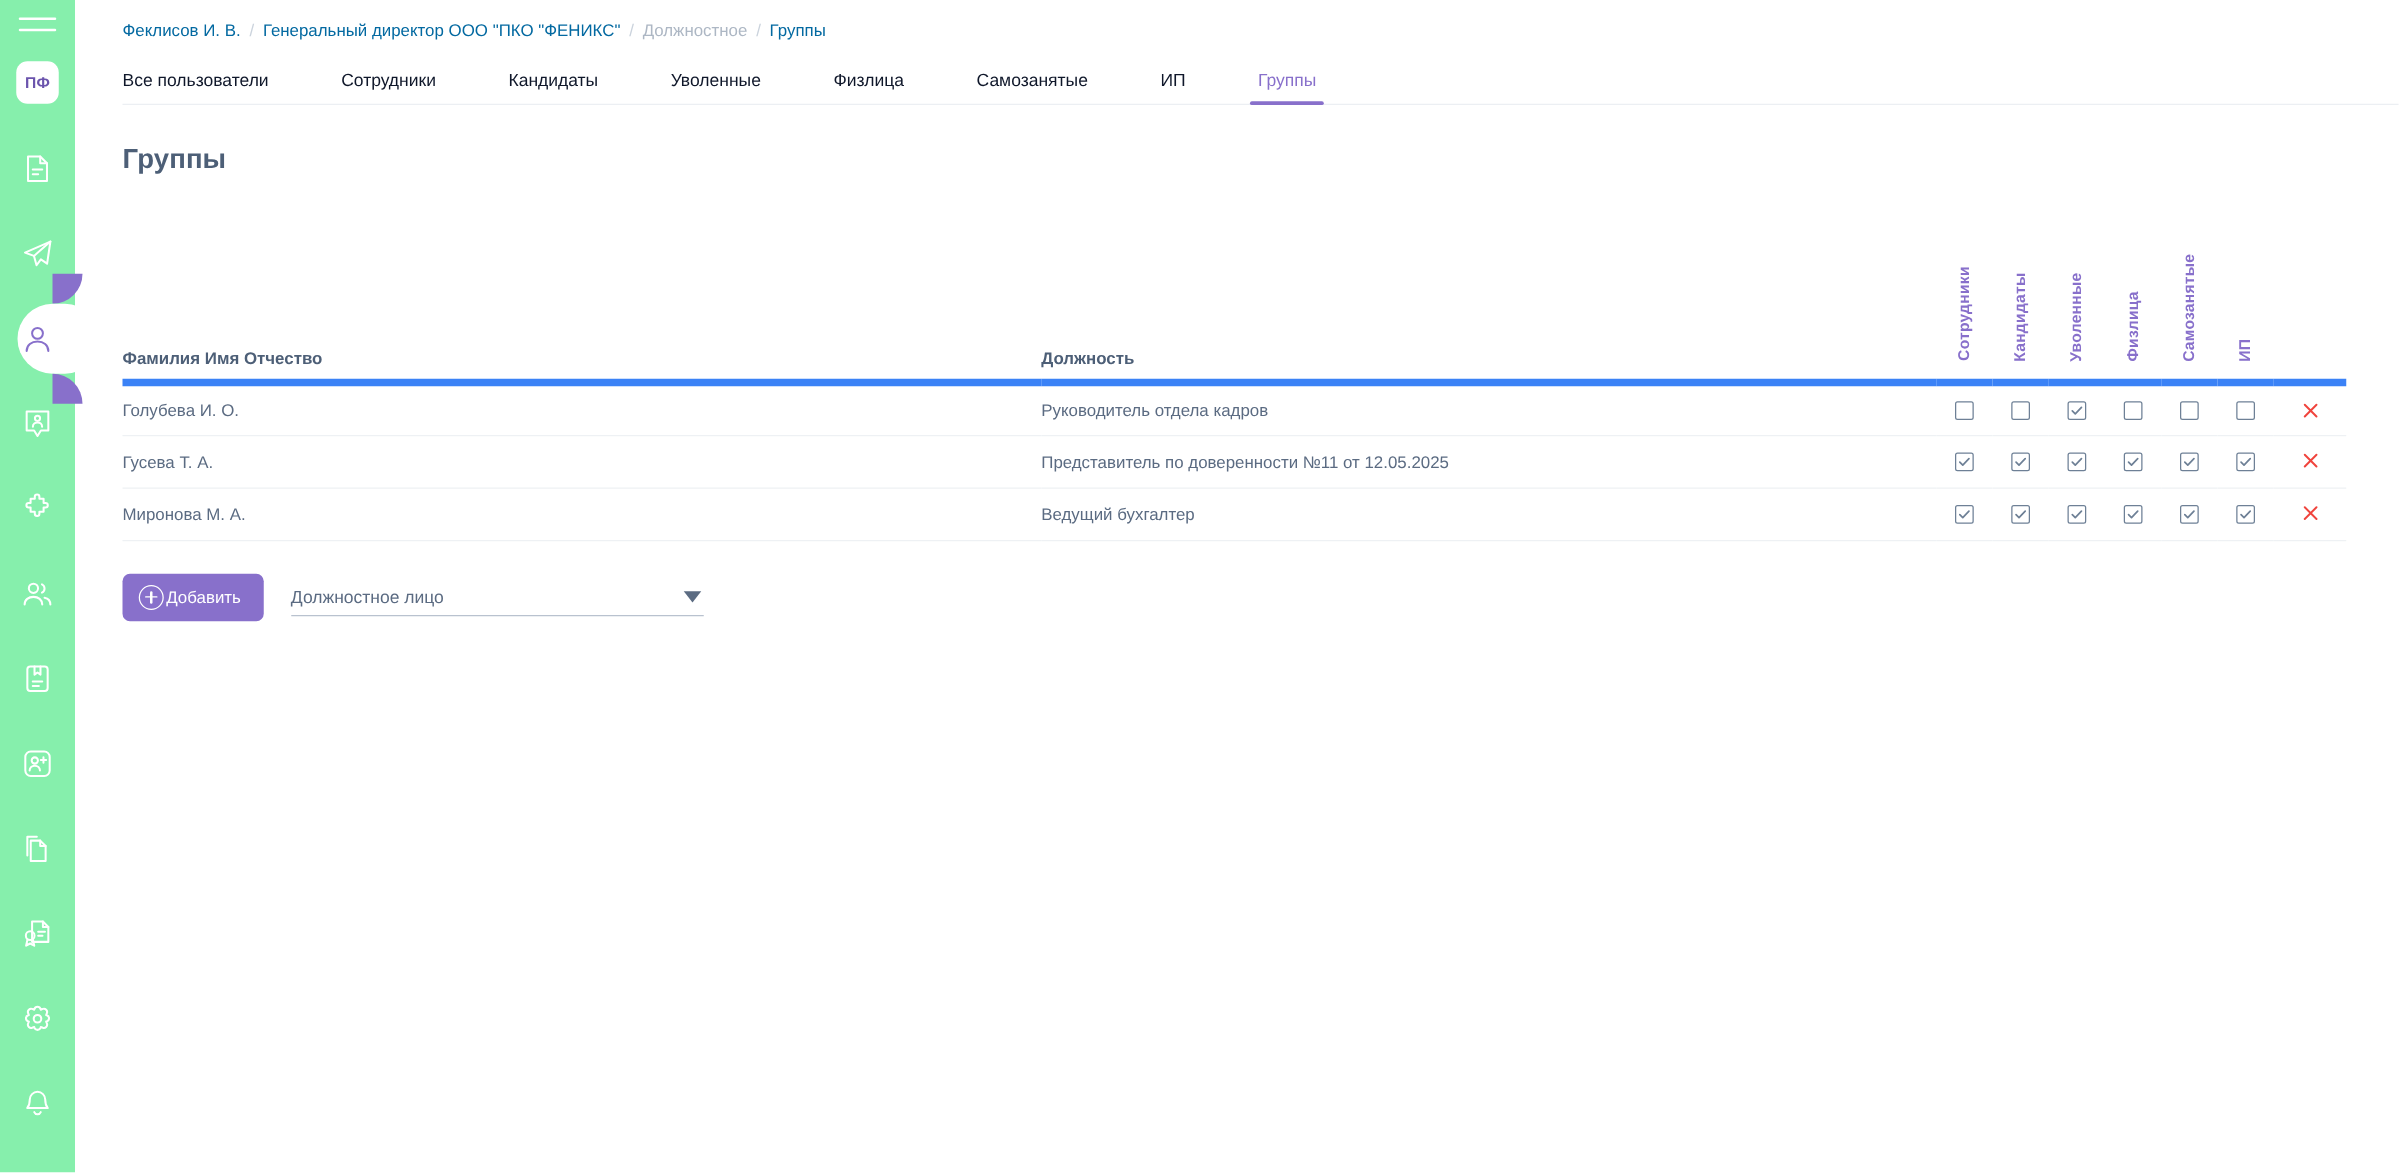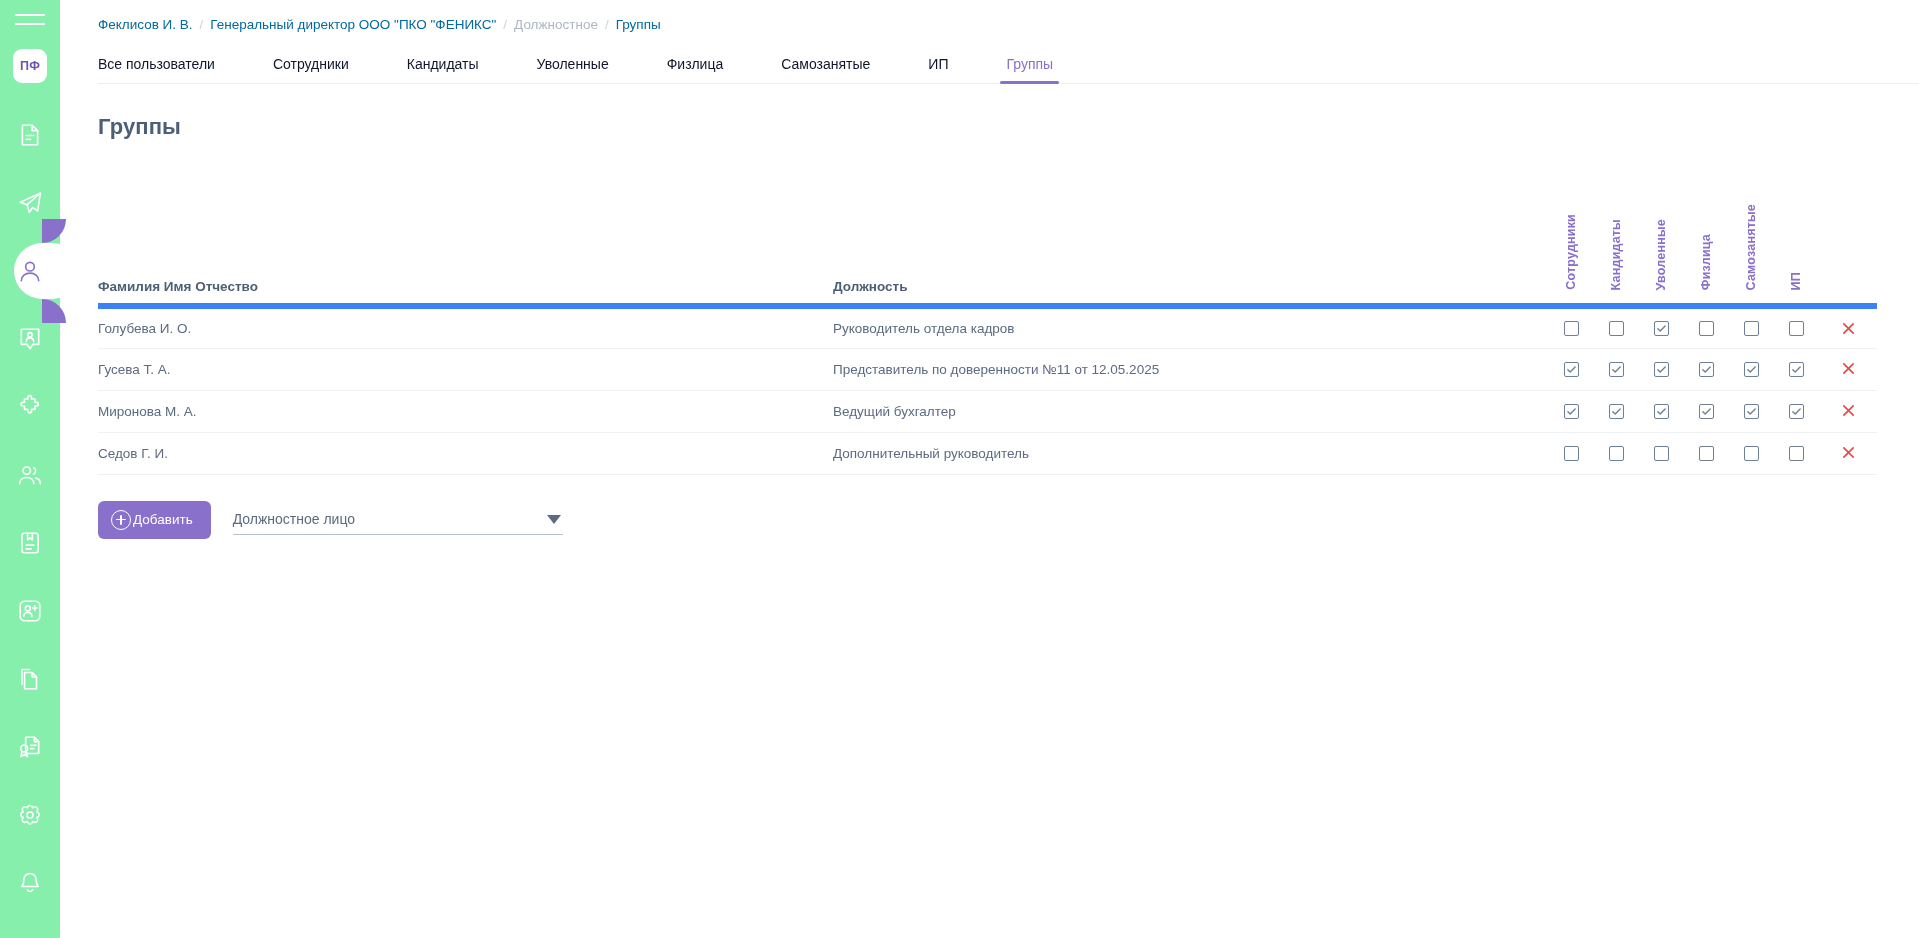--- a/index.html
+++ b/index.html
@@ -515,35 +515,20 @@
                   <svg viewBox="0 0 12 12">
                     <path d="M2 6.2 4.6 8.8 10 3.2"></path>
                   </svg>
                 </span></td>
               <td class="cell-del"><span class="del-x">
                   <svg viewBox="0 0 16 16">
                     <path d="M3 3 13 13M13 3 3 13"></path>
                   </svg>
                 </span></td>
             </tr>
-            <tr>
-              <td>Седов Г. И.</td>
-              <td>Дополнительный руководитель</td>
-              <td class="cell-chk"><span class="chk"></span></td>
-              <td class="cell-chk"><span class="chk"></span></td>
-              <td class="cell-chk"><span class="chk"></span></td>
-              <td class="cell-chk"><span class="chk"></span></td>
-              <td class="cell-chk"><span class="chk"></span></td>
-              <td class="cell-chk"><span class="chk"></span></td>
-              <td class="cell-del"><span class="del-x">
-                  <svg viewBox="0 0 16 16">
-                    <path d="M3 3 13 13M13 3 3 13"></path>
-                  </svg>
-                </span></td>
-            </tr>
           </tbody>
       </table>
     </div>
 
     <div class="controls">
       <button class="btn-add">
         <span class="plus"></span>
         <span>Добавить</span>
       </button>
 

